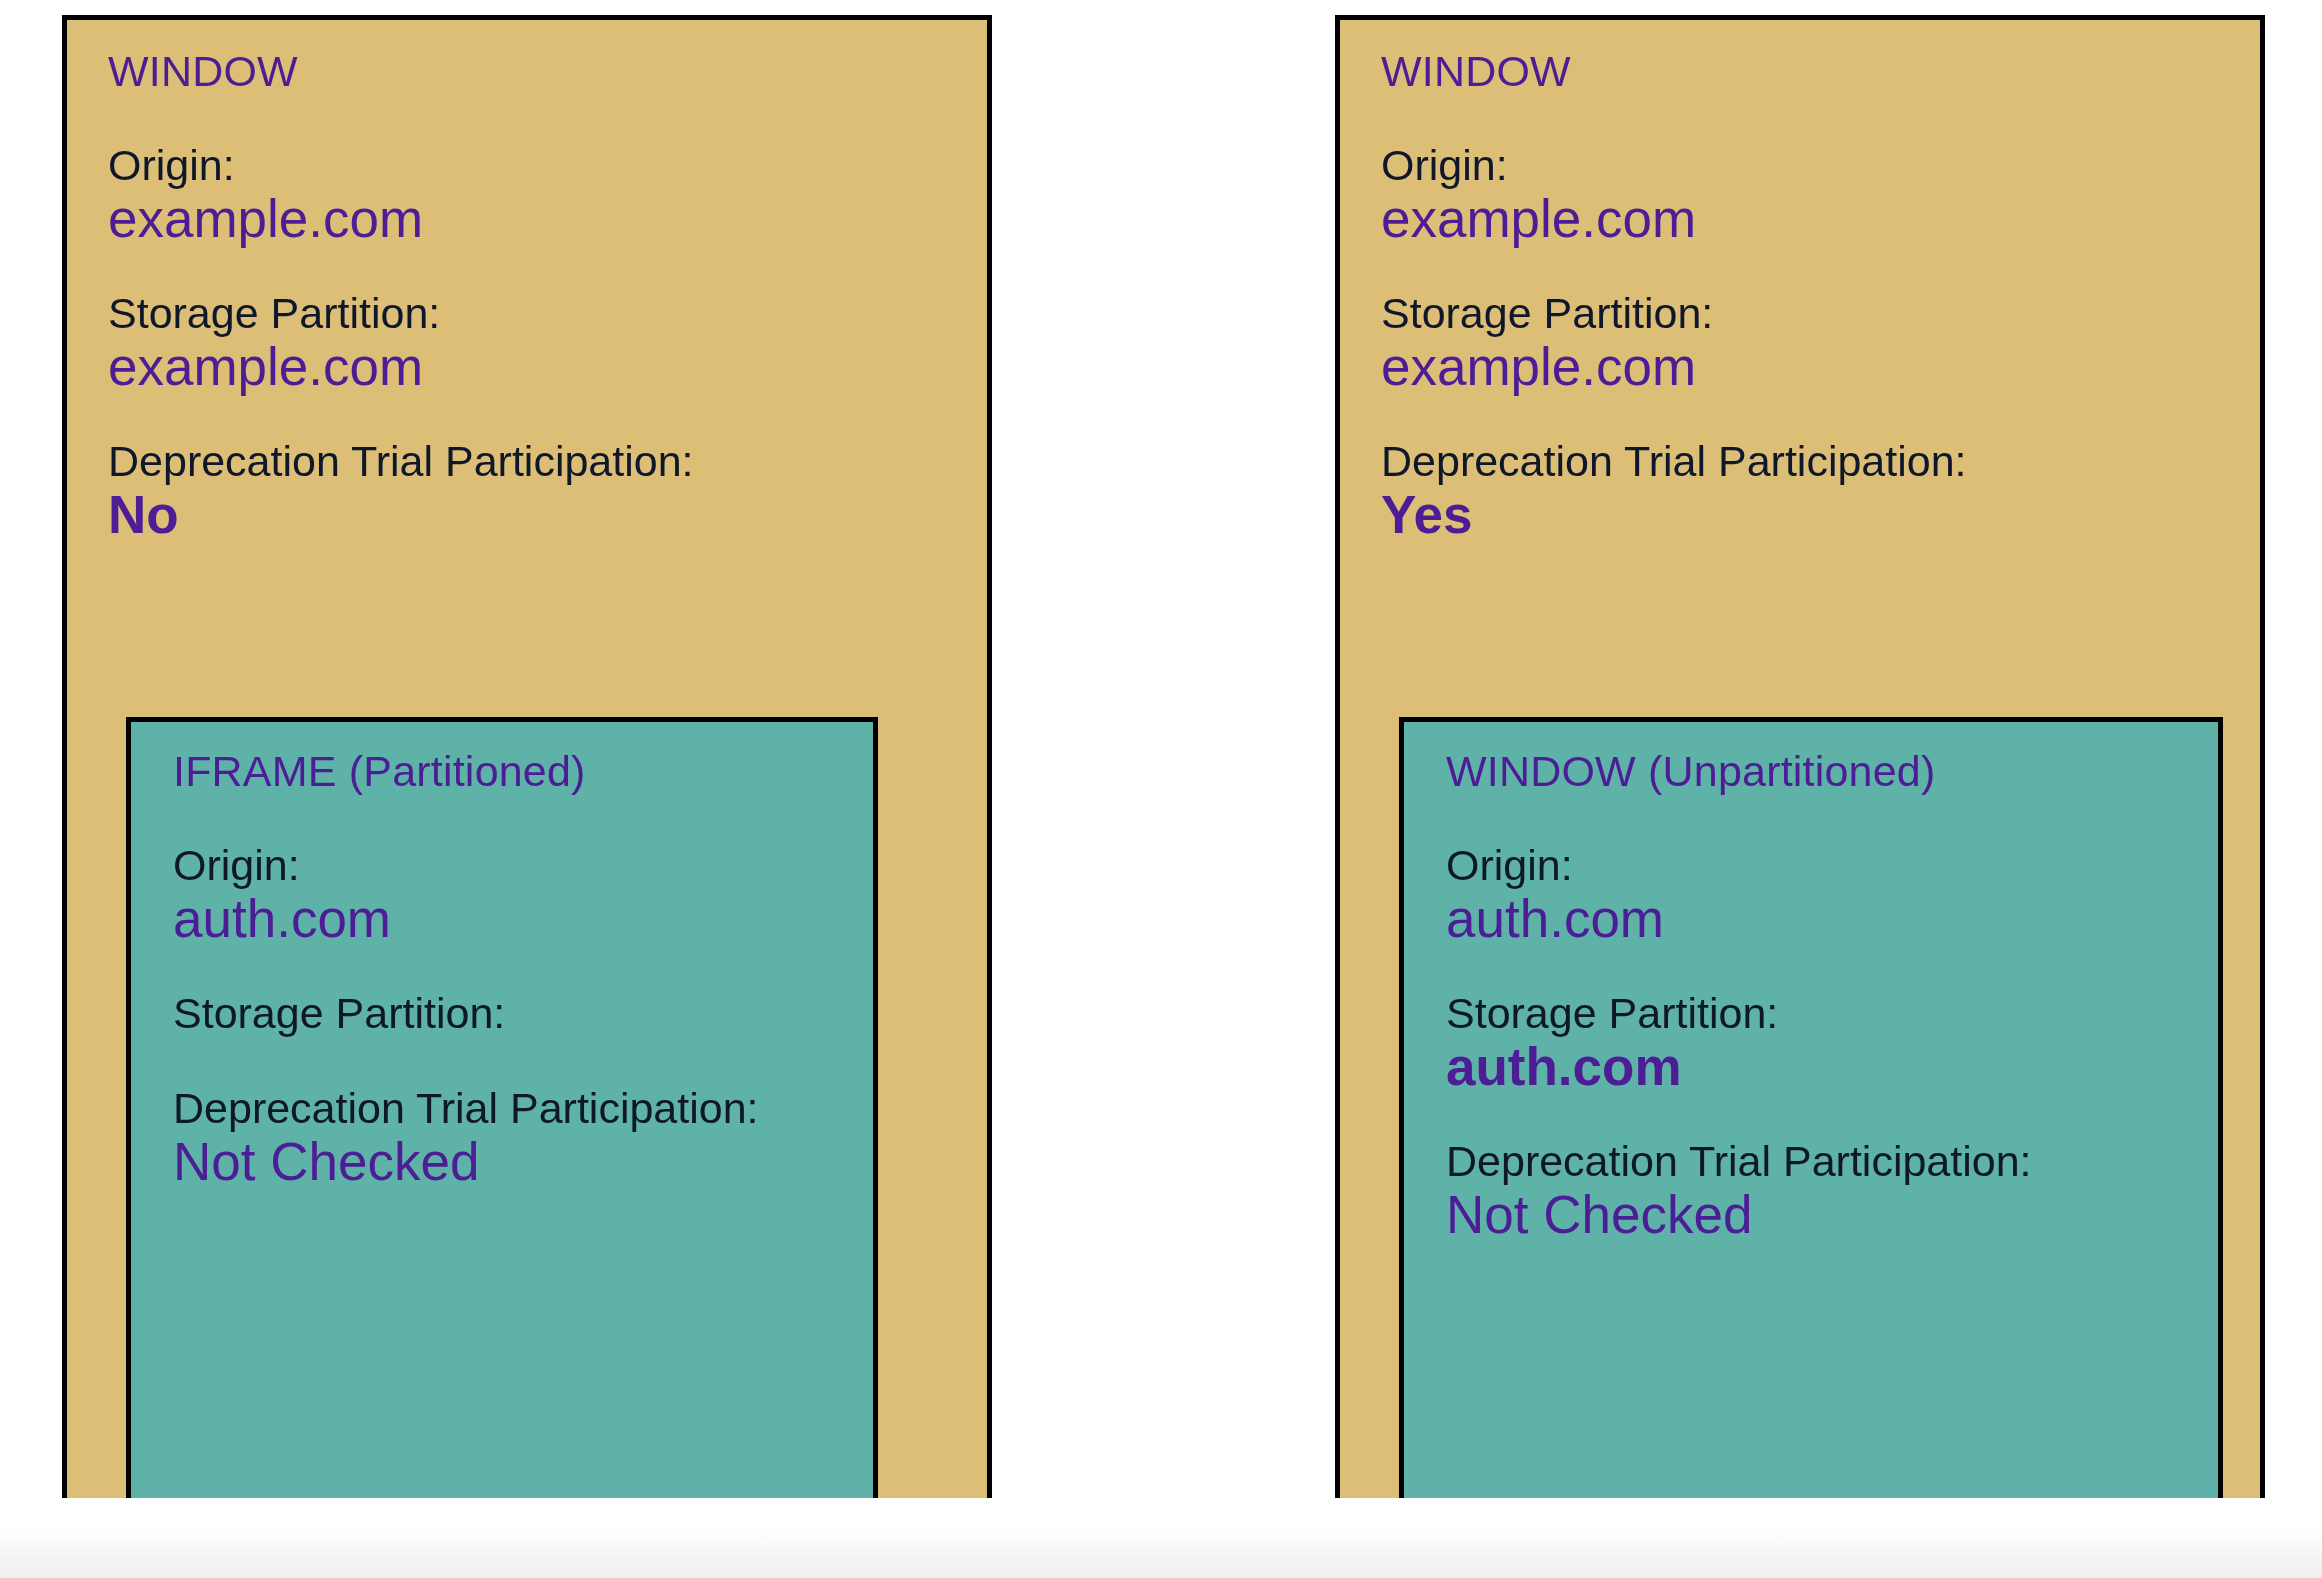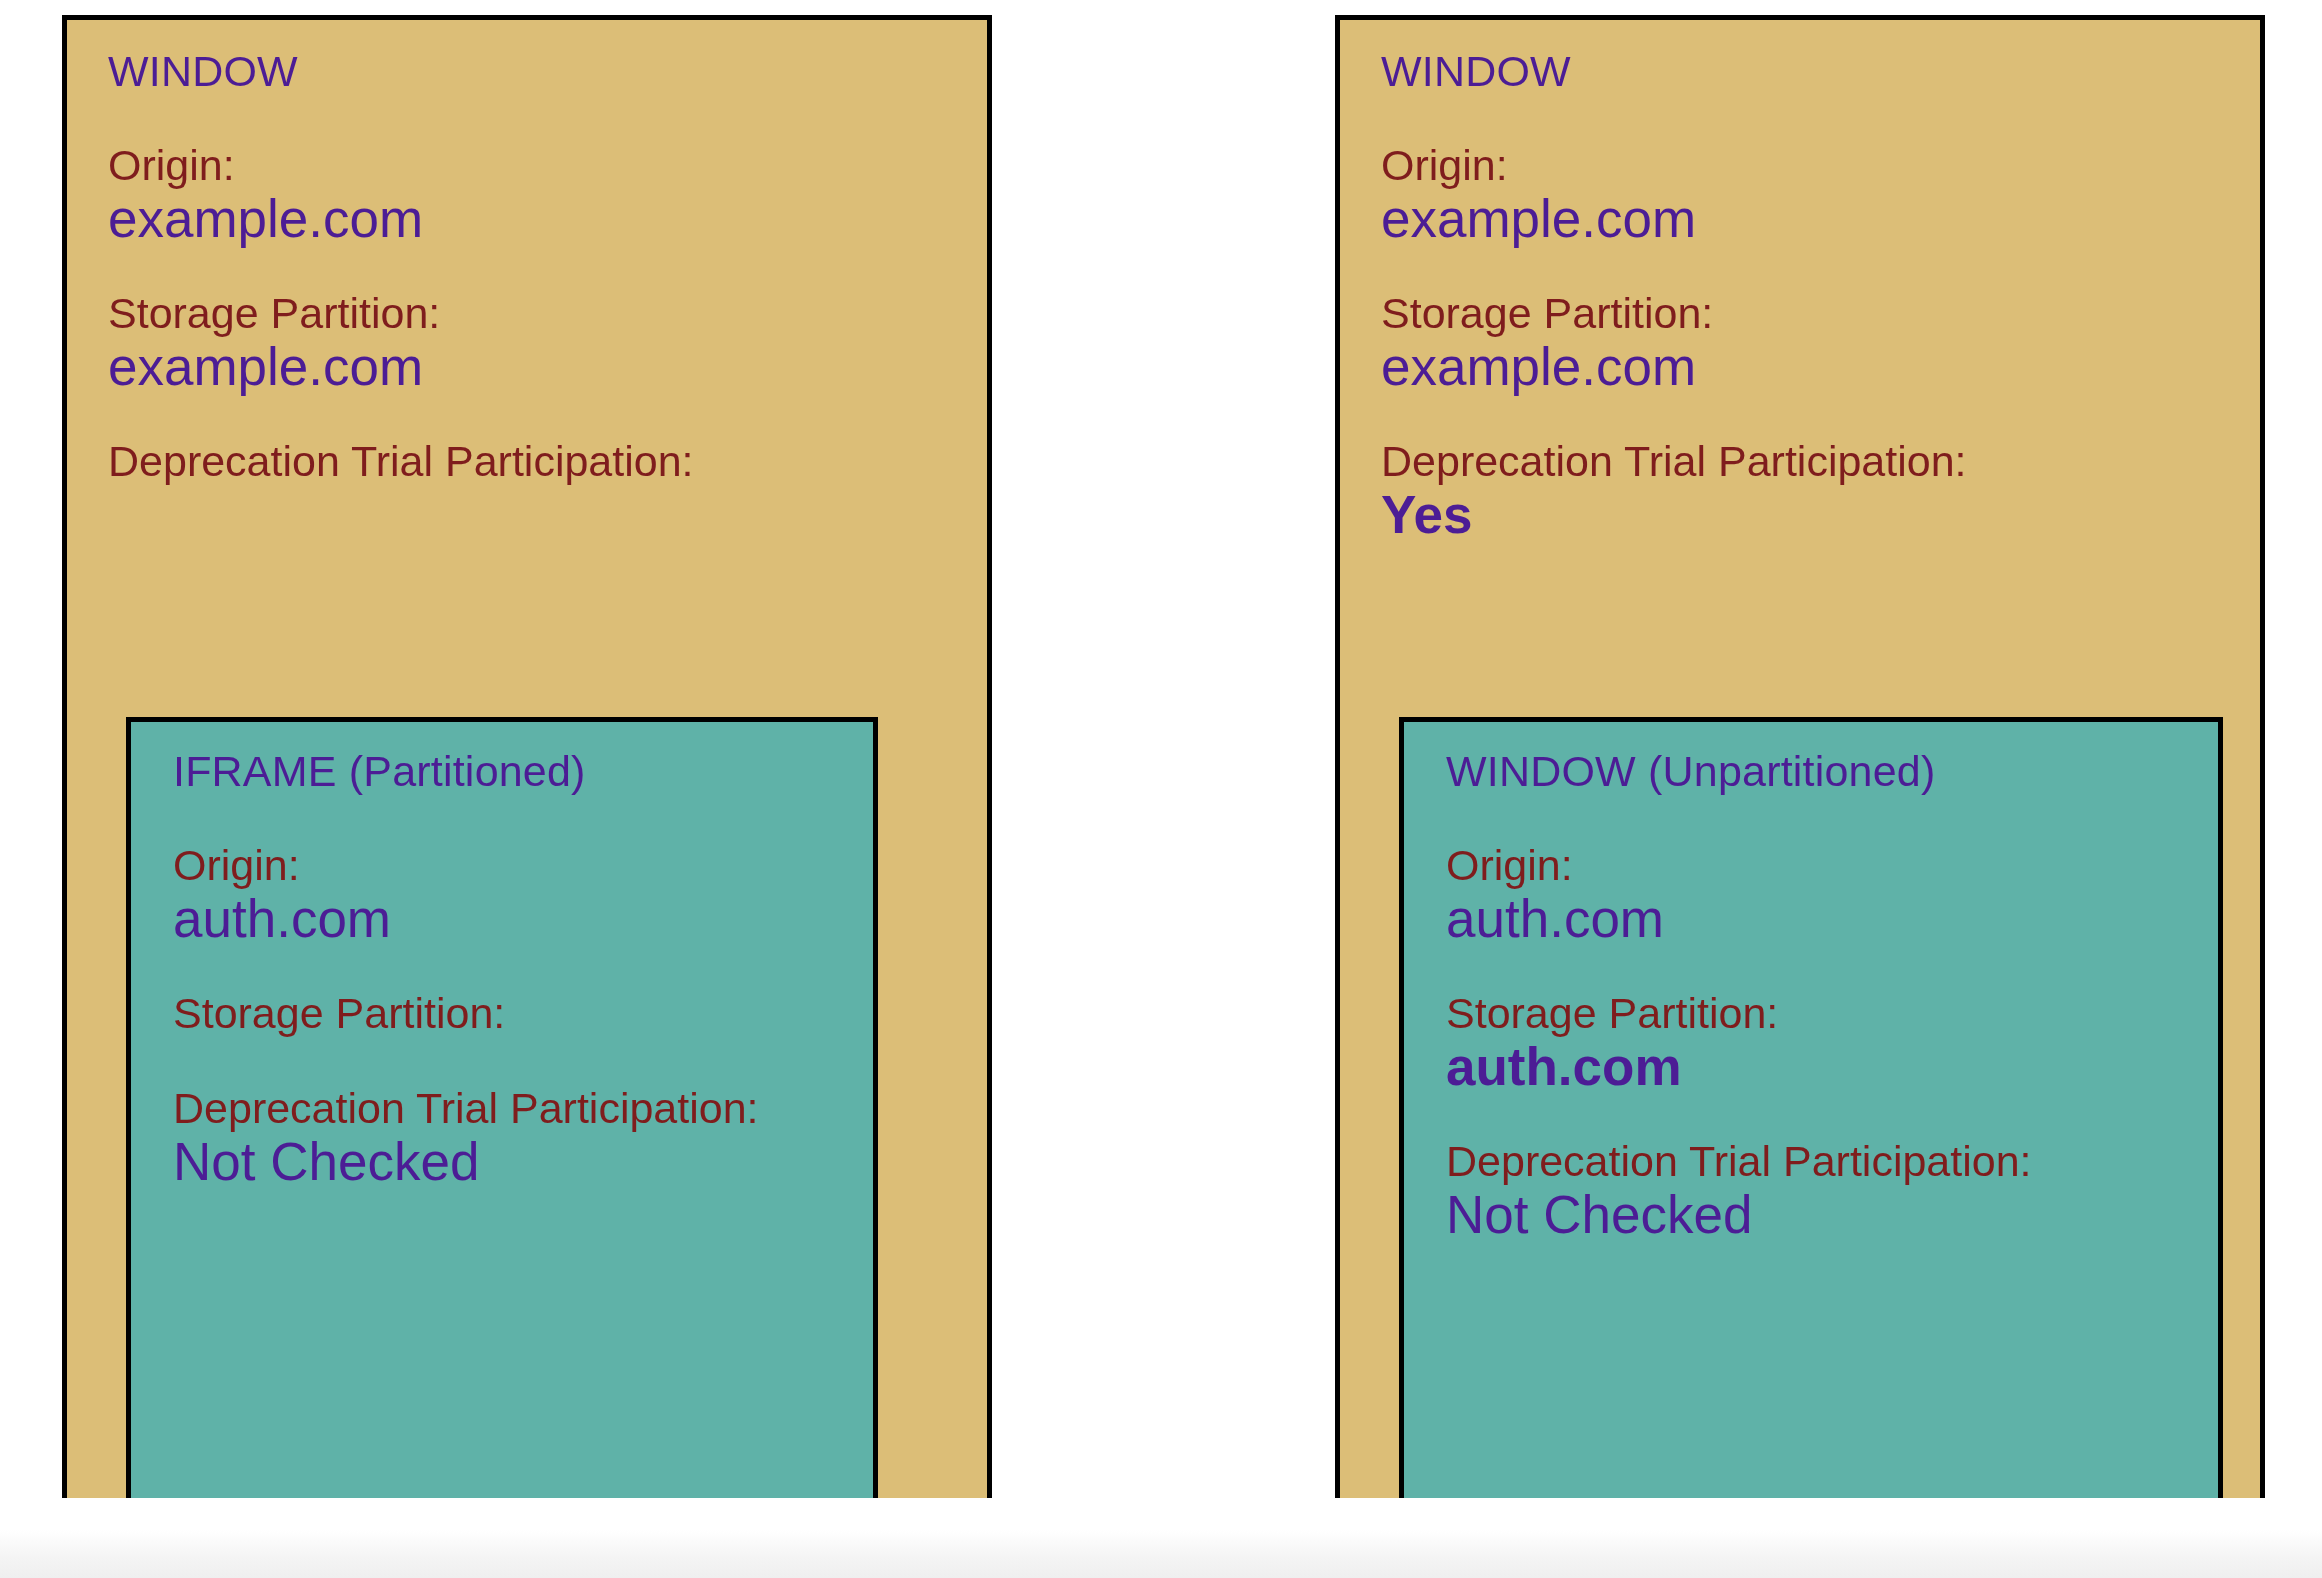--- a/index.html
+++ b/index.html
@@ -64,21 +64,21 @@
     color: #4c1d95;
     letter-spacing: 0.2px;
     white-space: nowrap;
   }
   .field {
     margin-top: 42px;
   }
   .field .label {
     font-size: 43px;
     line-height: 53px;
-    color: #7f1d1d;
+    color: #0f172a;
     white-space: nowrap;
   }
   .field .value {
     font-size: 53px;
     line-height: 53px;
     color: #4c1d95;
     white-space: nowrap;
   }
   .field .value.bold {
     font-weight: bold;
@@ -129,20 +129,21 @@
         <div class="value">example.com</div>
       </div>
 
       <div class="field">
         <div class="label">Storage Partition:</div>
         <div class="value">example.com</div>
       </div>
 
       <div class="field">
         <div class="label">Deprecation Trial Participation:</div>
+        <div class="value bold">No</div>
       </div>
 
     </div>
 
     <div class="iframe-box left">
       <div class="frame-content">
 
         <div class="title">IFRAME (Partitioned)</div>
 
         <div class="field">

